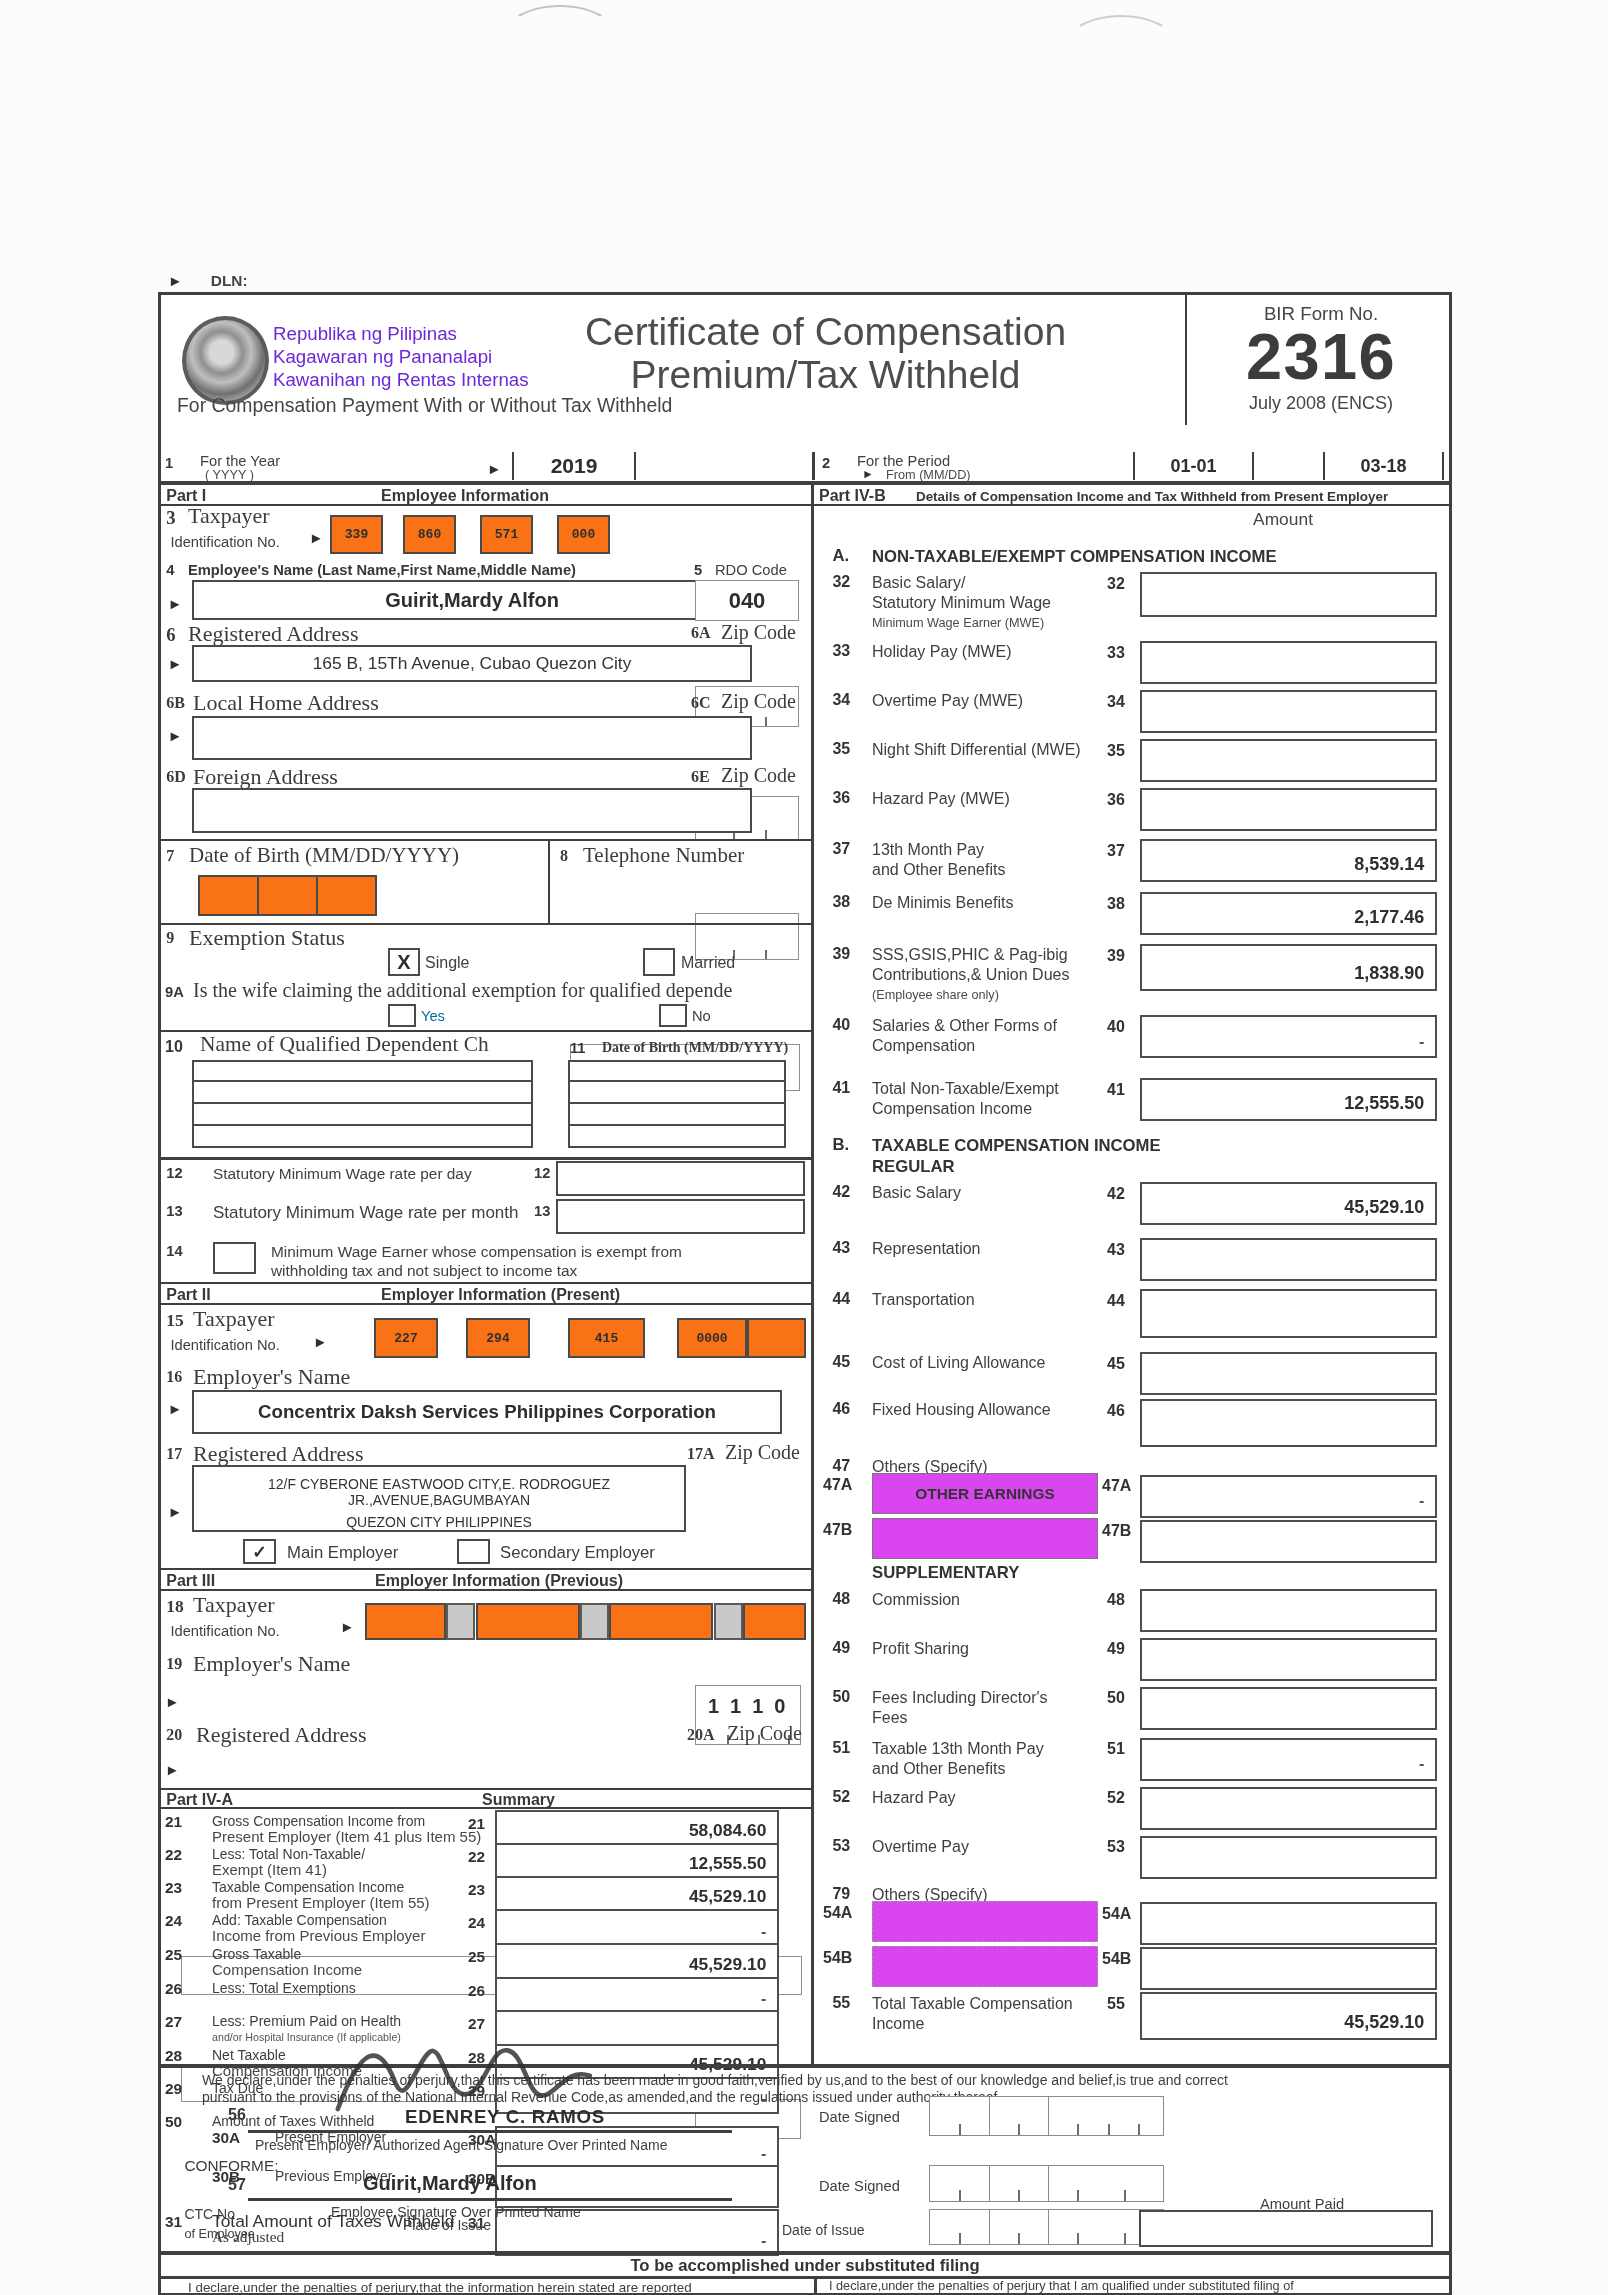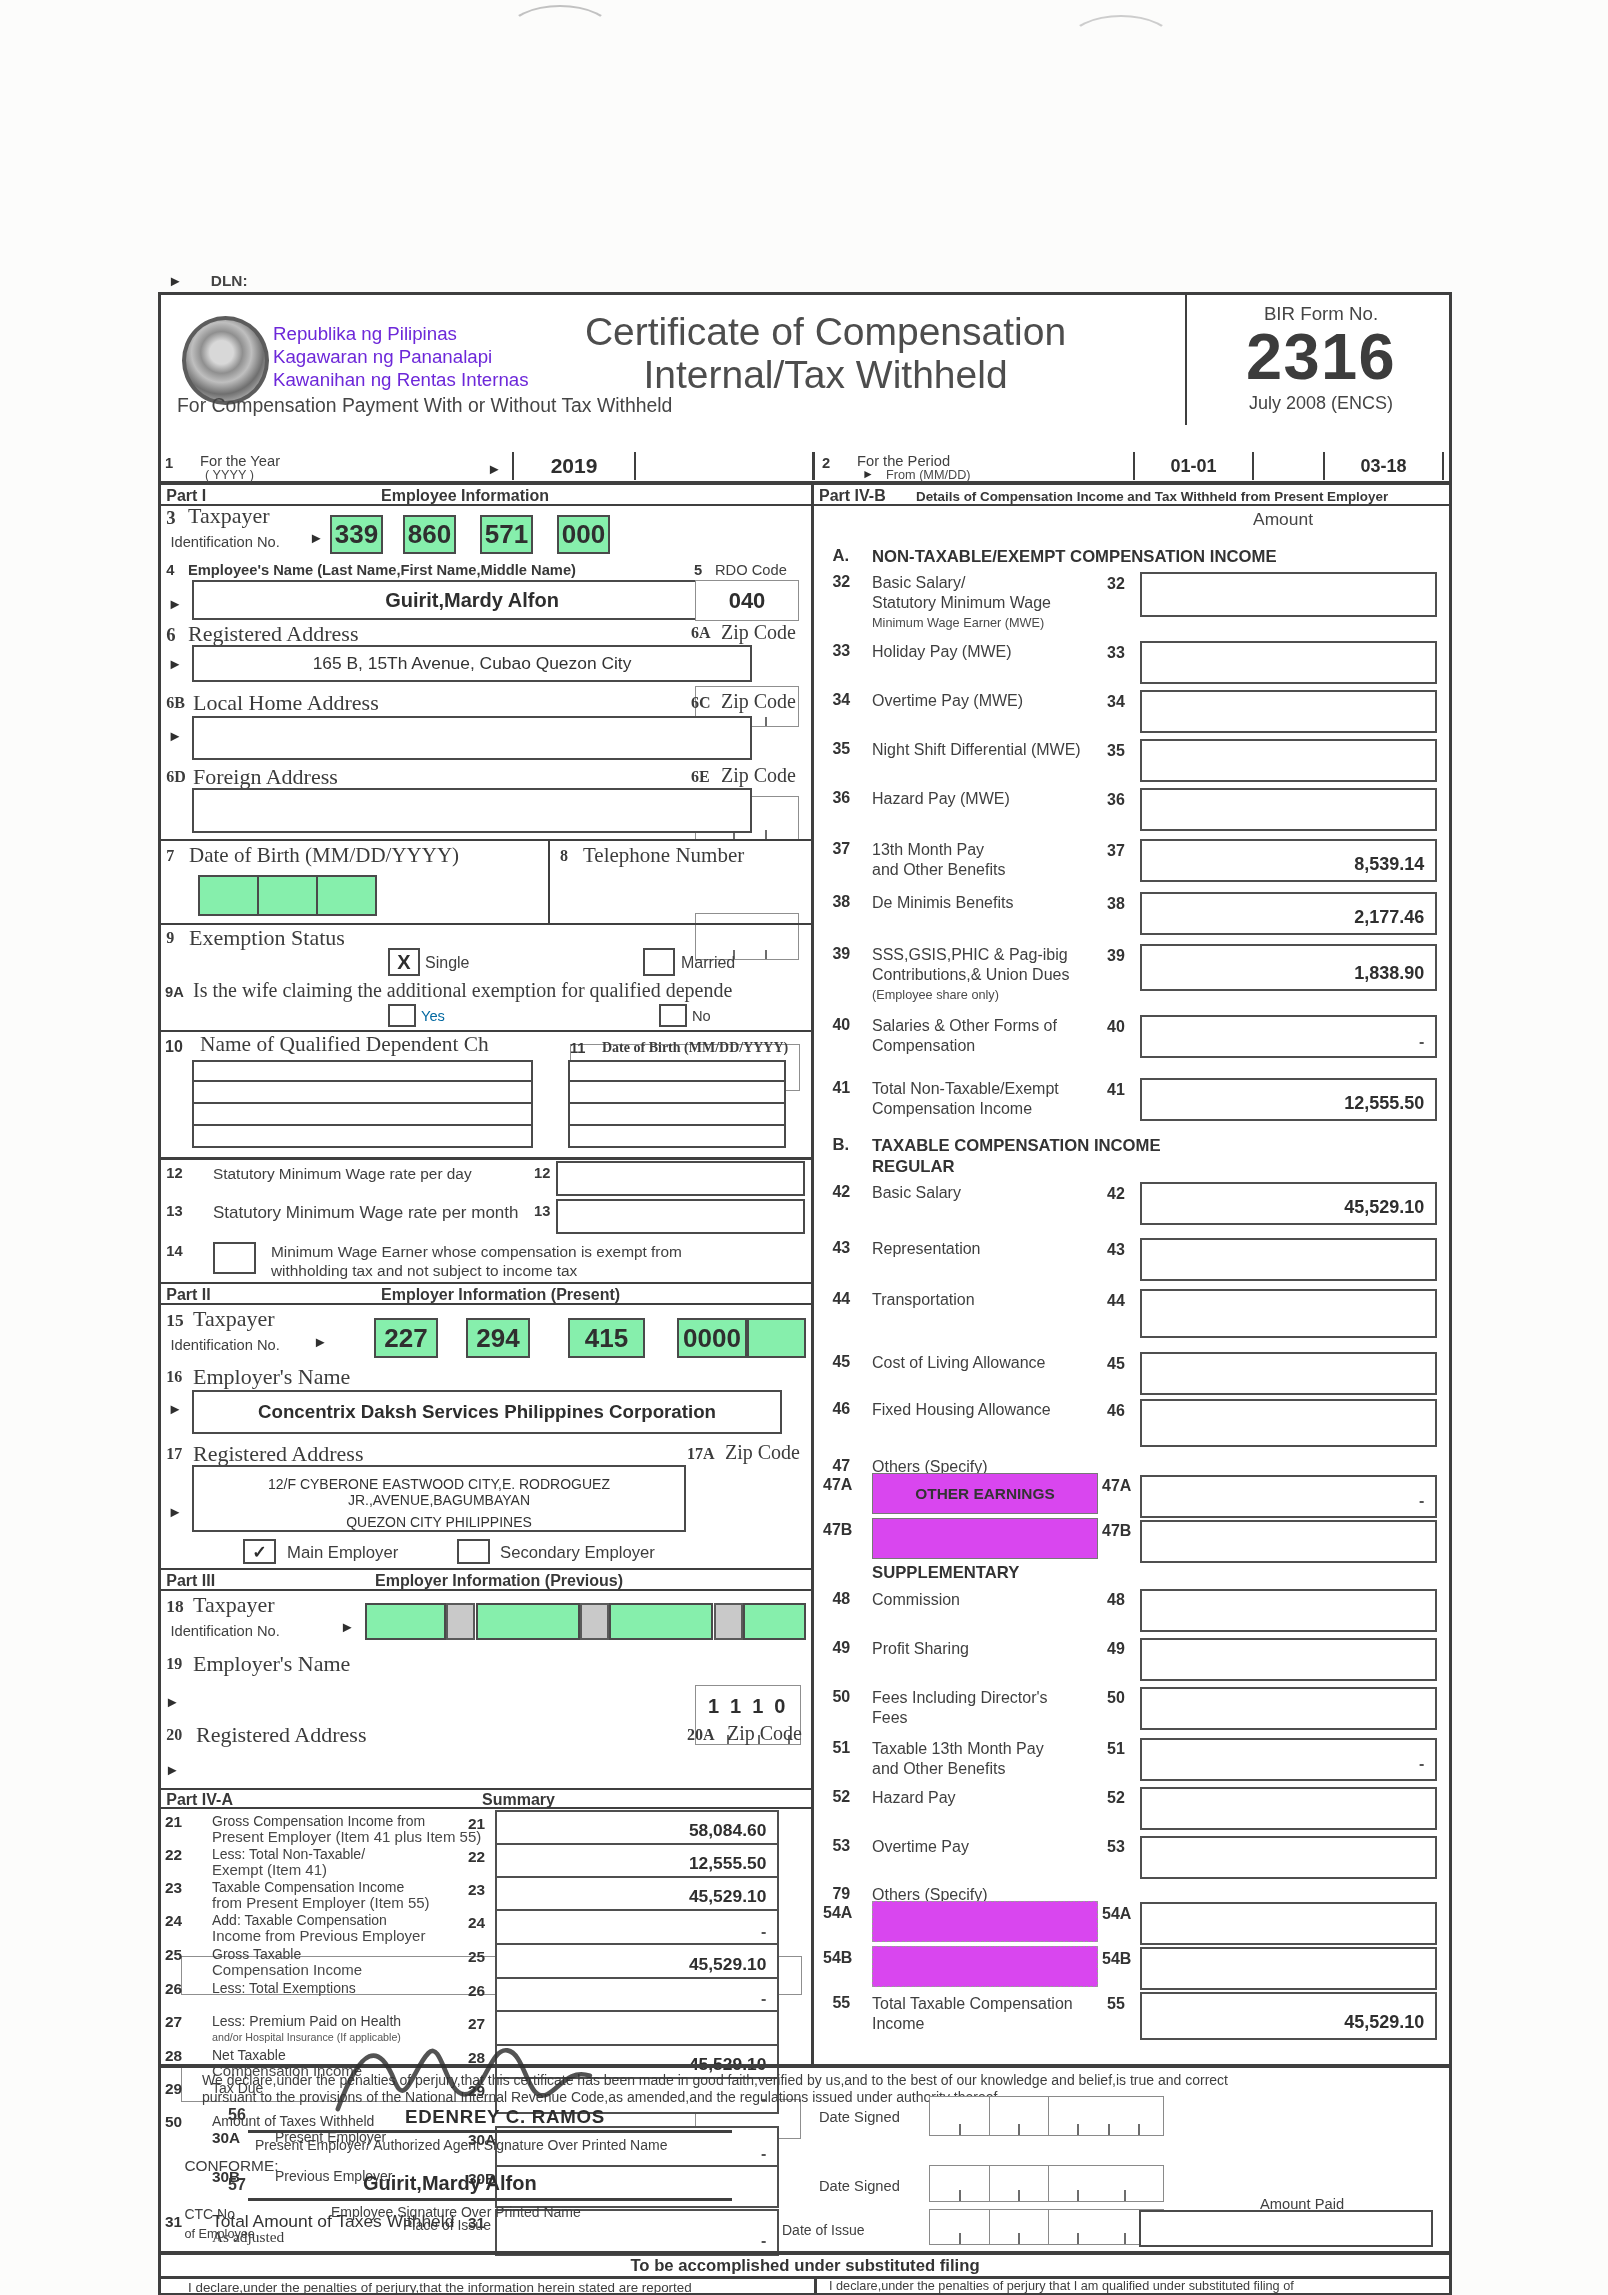--- a/index.html
+++ b/index.html
@@ -55,22 +55,22 @@
   .r4b .lbox.dsh{border:1.3px dashed #9a9a9a;}
   
   .deprow{border:2px solid #4a4a4a;border-top:none;height:22px;background:#fff;box-sizing:border-box;}
   .deprow:first-child{border-top:2px solid #4a4a4a;}
   
   .dsbox{position:absolute;border:1.3px solid #8a8a8a;background:#fff;box-sizing:border-box;}
   .dsbox .dv{position:absolute;top:0;bottom:0;width:1.3px;background:#8a8a8a;}
   .dsbox .tk{position:absolute;bottom:0;width:2px;height:10.7px;background:#6d6d6d;}
   .arc{position:absolute;border:2.7px solid #c2c2c2;border-color:#c2c2c2 transparent transparent transparent;border-radius:50%;}
   .scrawl{position:absolute;pointer-events:none;}
-  .tin-cell{position:absolute;top:0;height:100%;border:2.7px solid #4a4a4a;background:#86efac;
-            display:flex;align-items:center;justify-content:center;font-size:26px;font-weight:bold;color:#2f2f2f;box-sizing:border-box;}
+  .tin-cell{position:absolute;top:0;height:100%;border:2.7px solid #4a4a4a;background:#f97316;
+            display:flex;align-items:center;justify-content:center;font-size:13px;font-weight:bold;color:#2f2f2f;box-sizing:border-box;font-family:Liberation Mono, monospace;}
   .gray-cell{position:absolute;top:0;height:100%;background:#c9c9c9;border:2px solid #5a5a5a;box-sizing:border-box;}
 </style>
 </head>
 <body>
 
 <div class="arc abs" style="left:508px;top:5.3px;width:100px;height:47px;"></div>
 <div class="arc abs" style="left:1069px;top:14.7px;width:100px;height:47px;opacity:.8;"></div>
 
 <div class="abs" style="left:168px;top:272px;font-size:15.4px;font-weight:bold;color:#444;">
   <span class="arrow">►</span>
@@ -82,21 +82,21 @@
   <div class="abs" style="left:0;top:0;width:1294px;height:130px;">
     <div class="abs" style="left:21.4px;top:21.4px;width:79px;height:81px;border-radius:50%;
                 border:4px solid #5c5c5c;background:radial-gradient(circle at 45% 40%, #d8d8d8 0 18%, #8f8f8f 32%, #bfbfbf 46%, #6f6f6f 64%, #a9a9a9 78%, #585858 100%);"></div>
     <div class="abs" style="left:112px;top:27px;font-size:18.7px;line-height:23px;color:#6d28d9;">
       <div>Republika ng Pilipinas</div>
       <div>Kagawaran ng Pananalapi</div>
       <div>Kawanihan ng Rentas Internas</div>
     </div>
     <div class="abs" style="left:314px;top:14.7px;width:701px;text-align:center;font-size:39px;line-height:43px;color:#4d4d4d;">
       <div>Certificate of Compensation</div>
-      <div>Internal/Tax Withheld</div>
+      <div>Premium/Tax Withheld</div>
     </div>
     <div class="abs" style="left:16px;top:99px;font-size:19.4px;color:#454545;">For Compensation Payment With or Without Tax Withheld</div>
     <div class="vline" style="left:1024px;top:0;width:2px;height:130px;"></div>
     <div class="abs" style="left:1026px;top:0;width:268px;text-align:center;">
       <div style="font-size:18.7px;margin-top:8px;color:#454545;">BIR Form No.</div>
       <div style="font-size:65px;font-weight:bold;line-height:64px;color:#3c3c3c;letter-spacing:1.3px;">2316</div>
       <div style="font-size:18px;margin-top:4px;color:#454545;">July 2008 (ENCS)</div>
     </div>
   </div>
 

